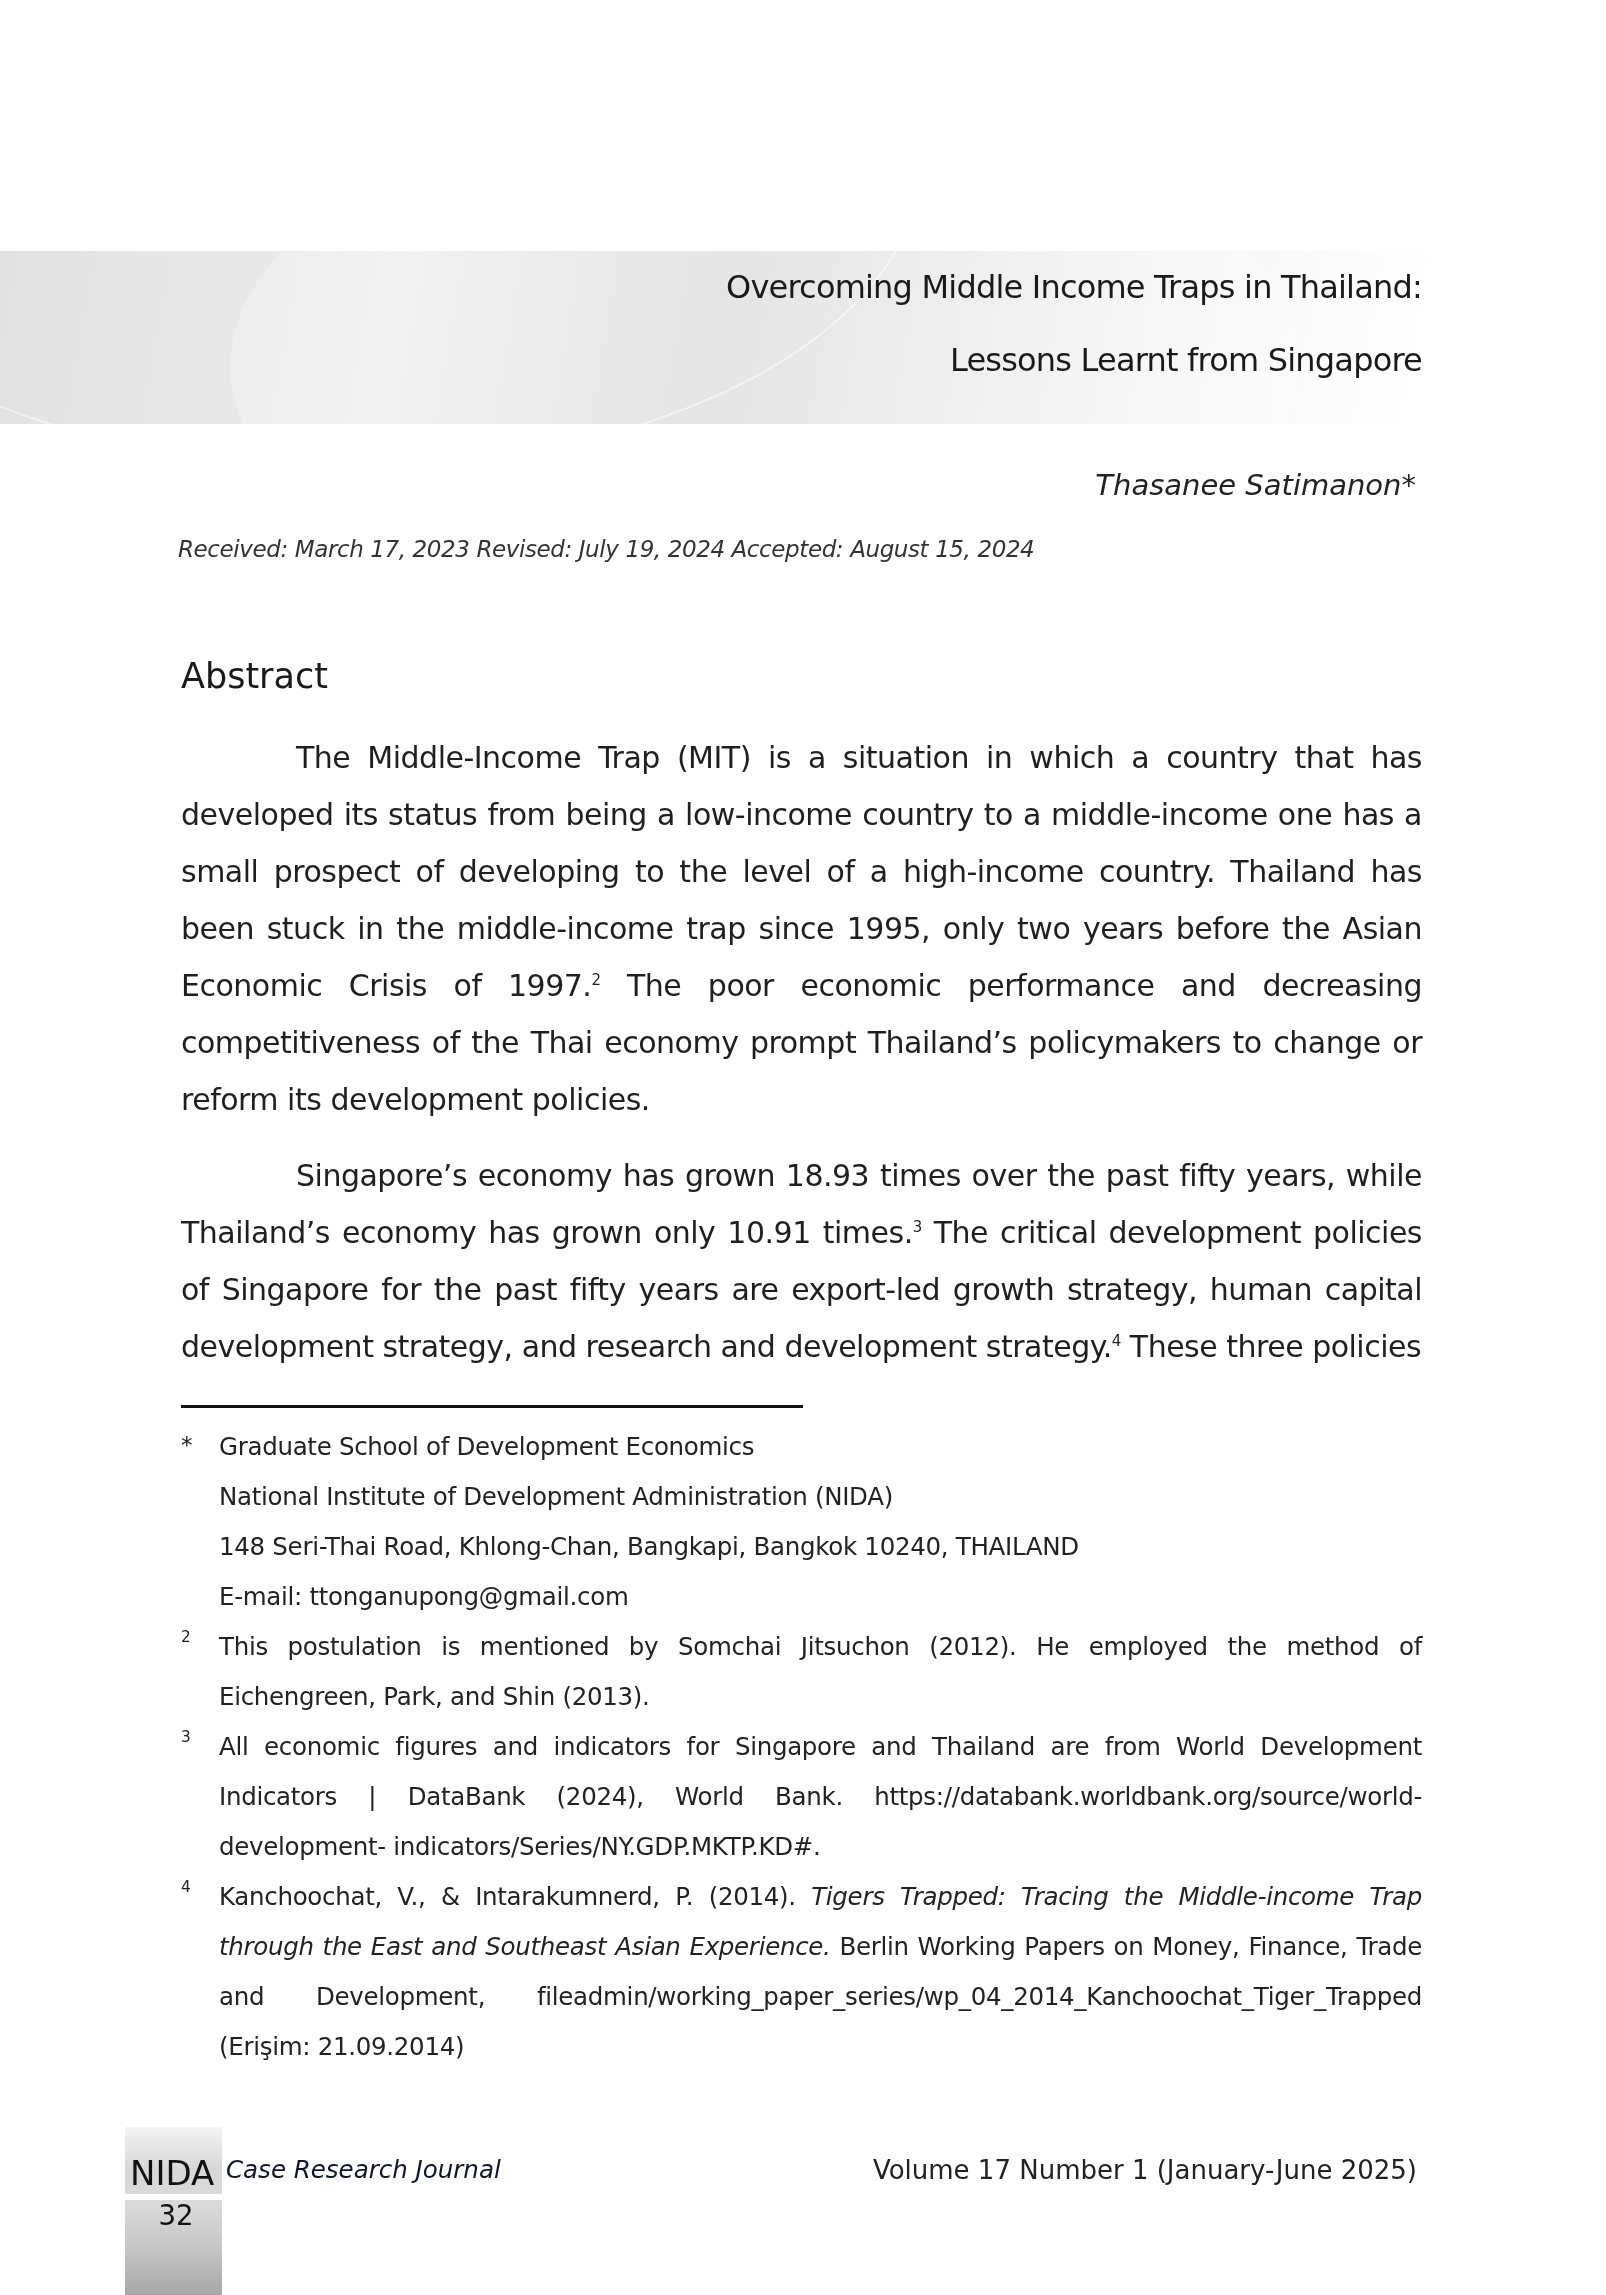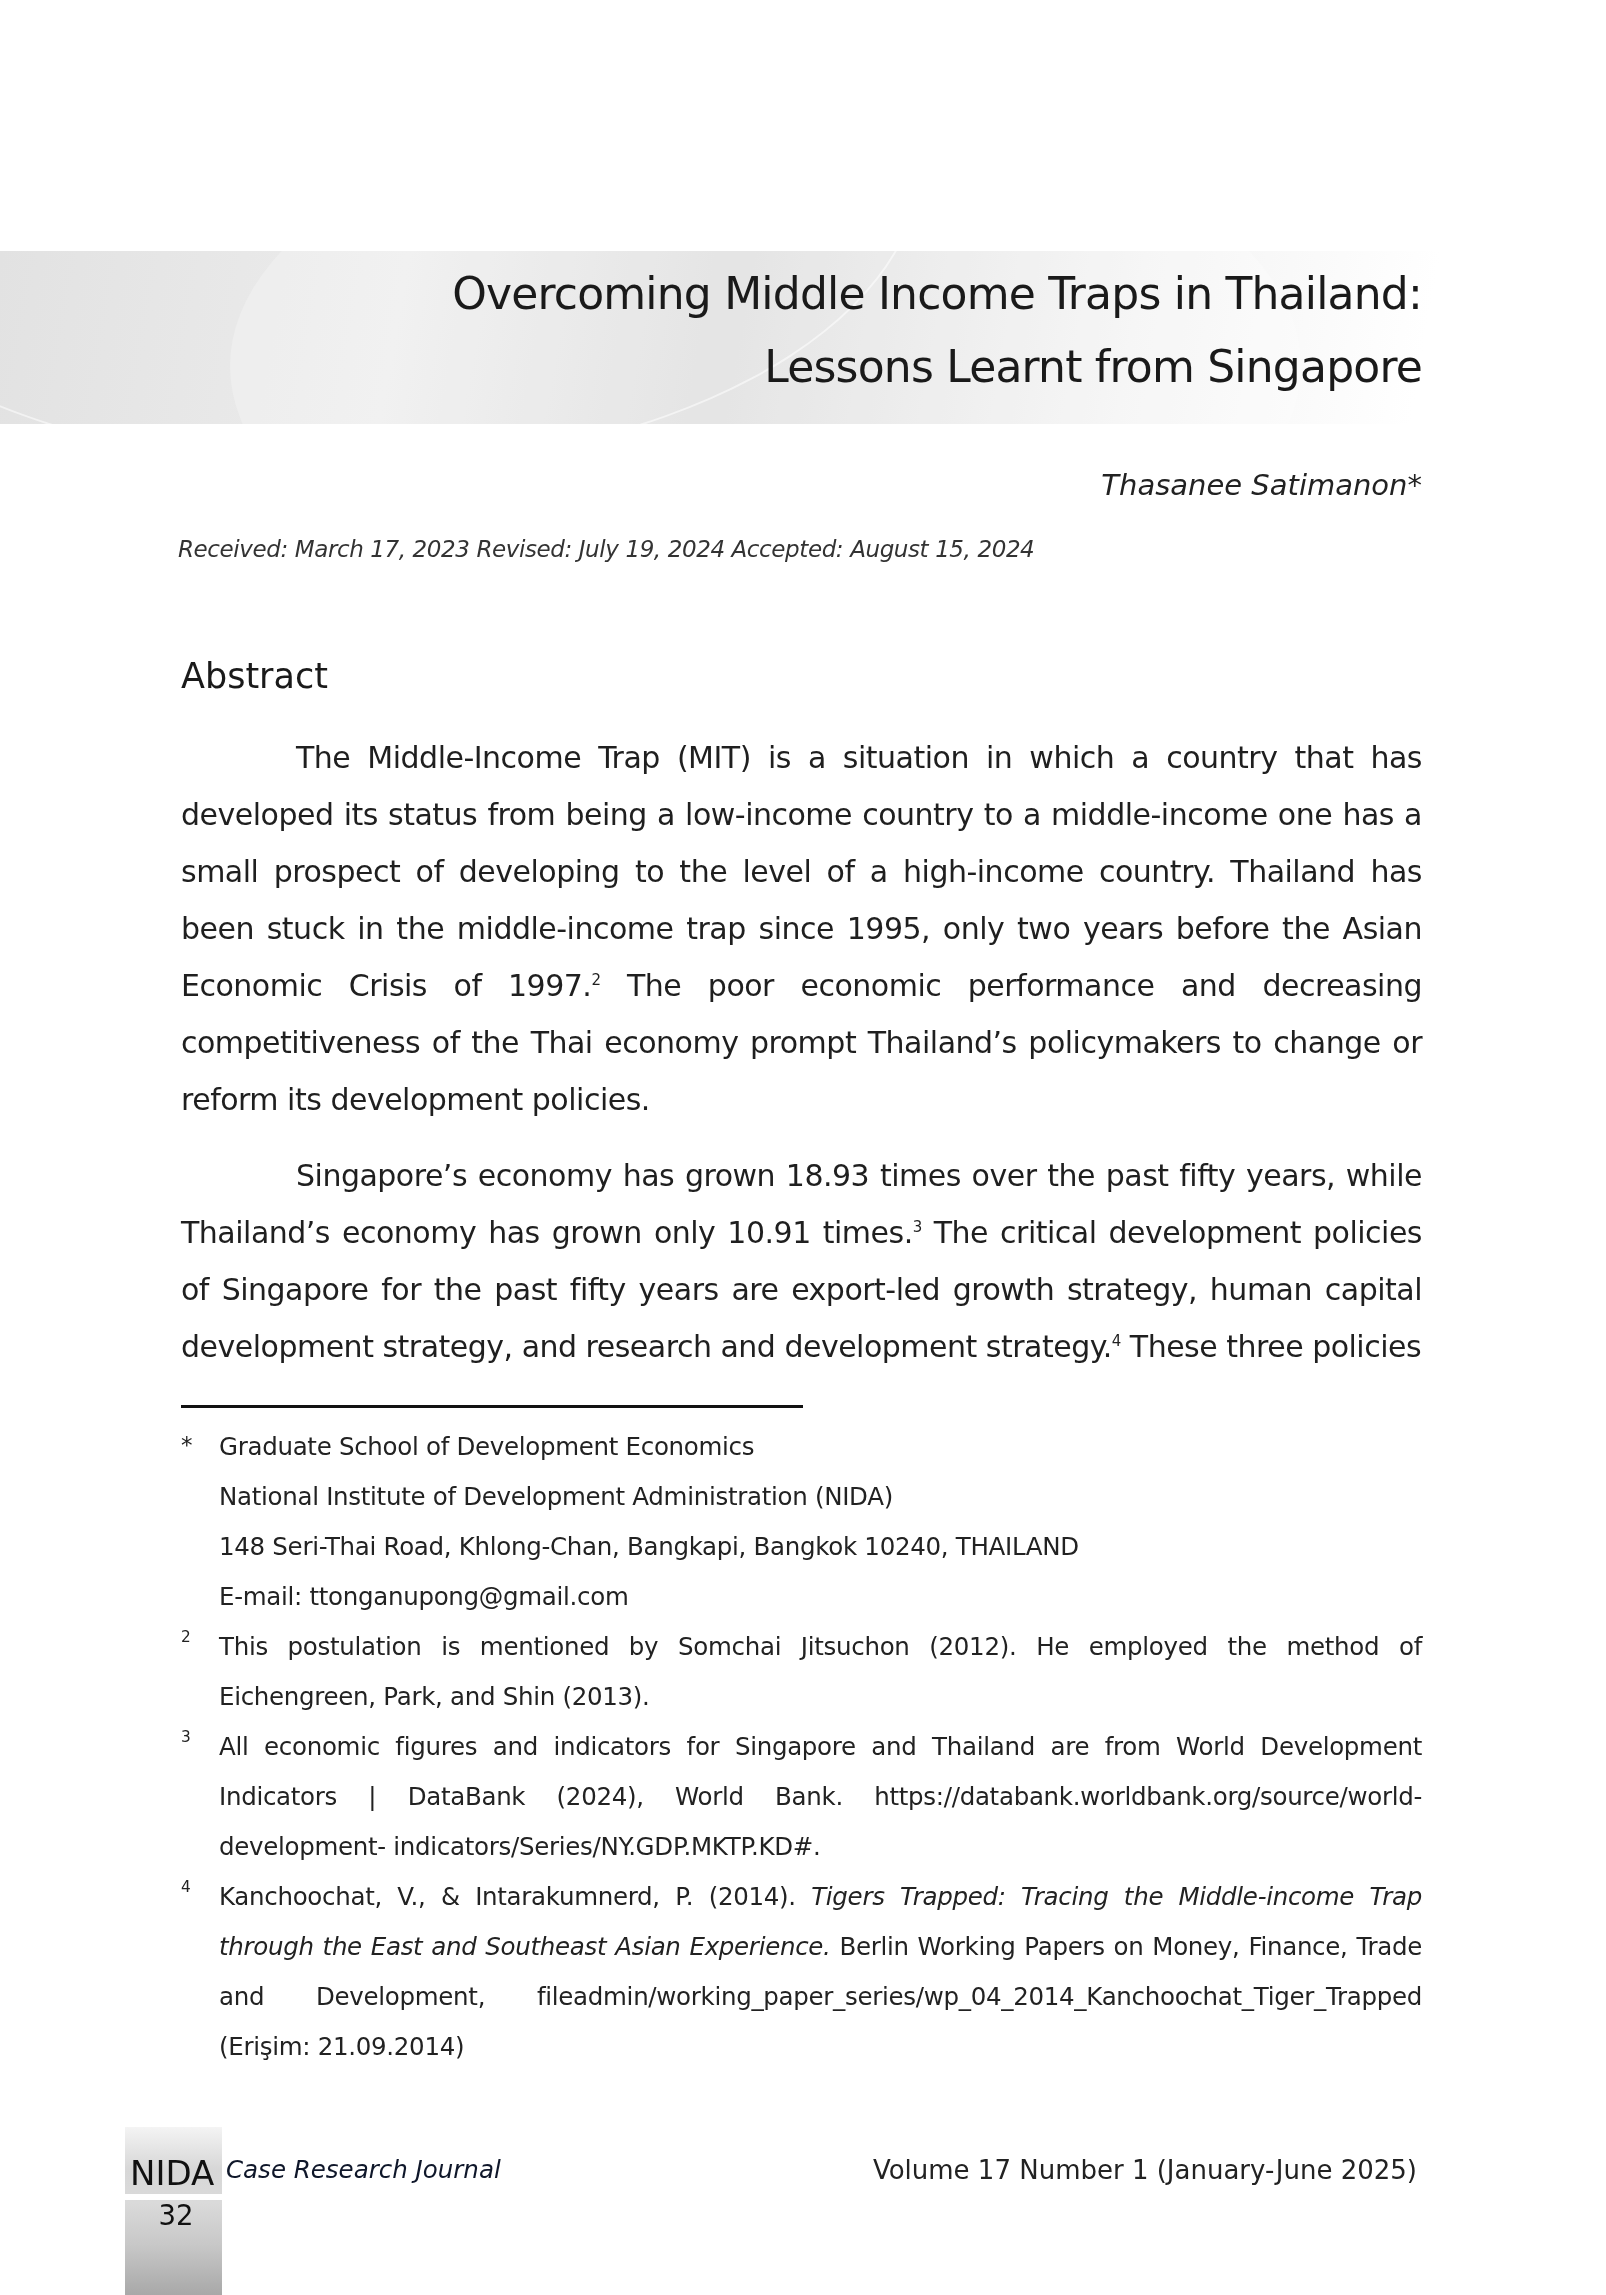--- a/index.html
+++ b/index.html
@@ -4,23 +4,23 @@
 <style>
   html, body { margin:0; padding:0; }
   body { width:1607px; height:2295px; background:#ffffff; position:relative; overflow:hidden;
          font-family:"DejaVu Sans", sans-serif; color:#1a1a1a; }
   .banner { position:absolute; left:0; top:251px; width:1607px; height:173px;
             background: linear-gradient(100deg, #e2e2e2 0%, #ececec 25%, #dcdcdc 45%, #f3f3f3 70%, #ffffff 88%); overflow:hidden; }
   .banner .swoosh1 { position:absolute; left:-230px; top:-398px; width:1148px; height:612px; border-radius:50%;
             border:2.3px solid rgba(255,255,255,0.55); }
   .banner .swoosh2 { position:absolute; left:230px; top:-153px; width:1071px; height:536px; border-radius:50%;
             background: rgba(255,255,255,0.25); }
-  .title { position:absolute; right:185px; text-align:left; font-size:44px; font-weight:normal; color:#1a1a1a;
+  .title { position:absolute; right:185px; text-align:left; font-size:32px; font-weight:normal; color:#1a1a1a;
            letter-spacing:-0.8px; margin:0; white-space:nowrap; }
-  .author { position:absolute; right:185px; top:468px; font-size:29px; font-style:italic; color:#222; }
+  .author { position:absolute; right:191px; top:468px; font-size:29px; font-style:italic; color:#222; }
   .dates { position:absolute; left:178px; top:536px; font-size:23px; font-style:italic; color:#333; letter-spacing:-0.4px; }
   .abstract-h { position:absolute; left:181px; top:656px; font-size:35px; color:#1a1a1a; margin:0; font-weight:normal; }
   .para { position:absolute; left:181px; width:1241px; font-size:30px; line-height:57px; text-align:justify;
           text-indent:115px; margin:0; color:#1f1f1f; letter-spacing:-0.5px; }
   sup { font-size:0.5em; vertical-align:super; line-height:0; }
   .fn-rule { position:absolute; left:181px; top:1405px; width:622px; height:3.1px; background:#111; }
   .footnotes { position:absolute; left:181px; top:1422px; width:1241px; font-size:24.5px; line-height:50px; color:#222; letter-spacing:-0.3px; }
   .fn { position:relative; padding-left:38px; margin-bottom:0; text-align:justify; }
   .fn + .fn { margin-top:0; }
   .fn-mark { position:absolute; left:0; top:0; font-size:15.3px; line-height:31px; }

